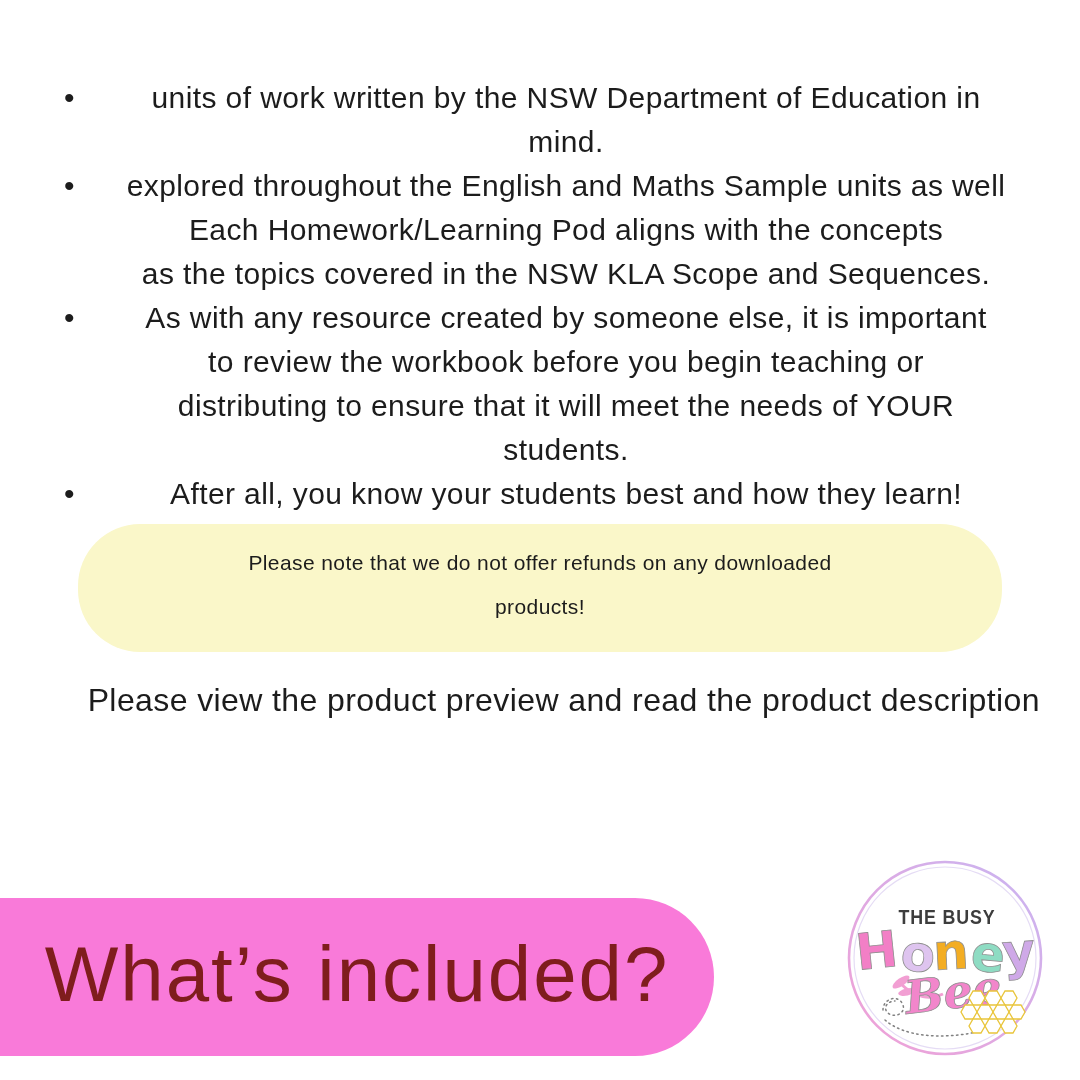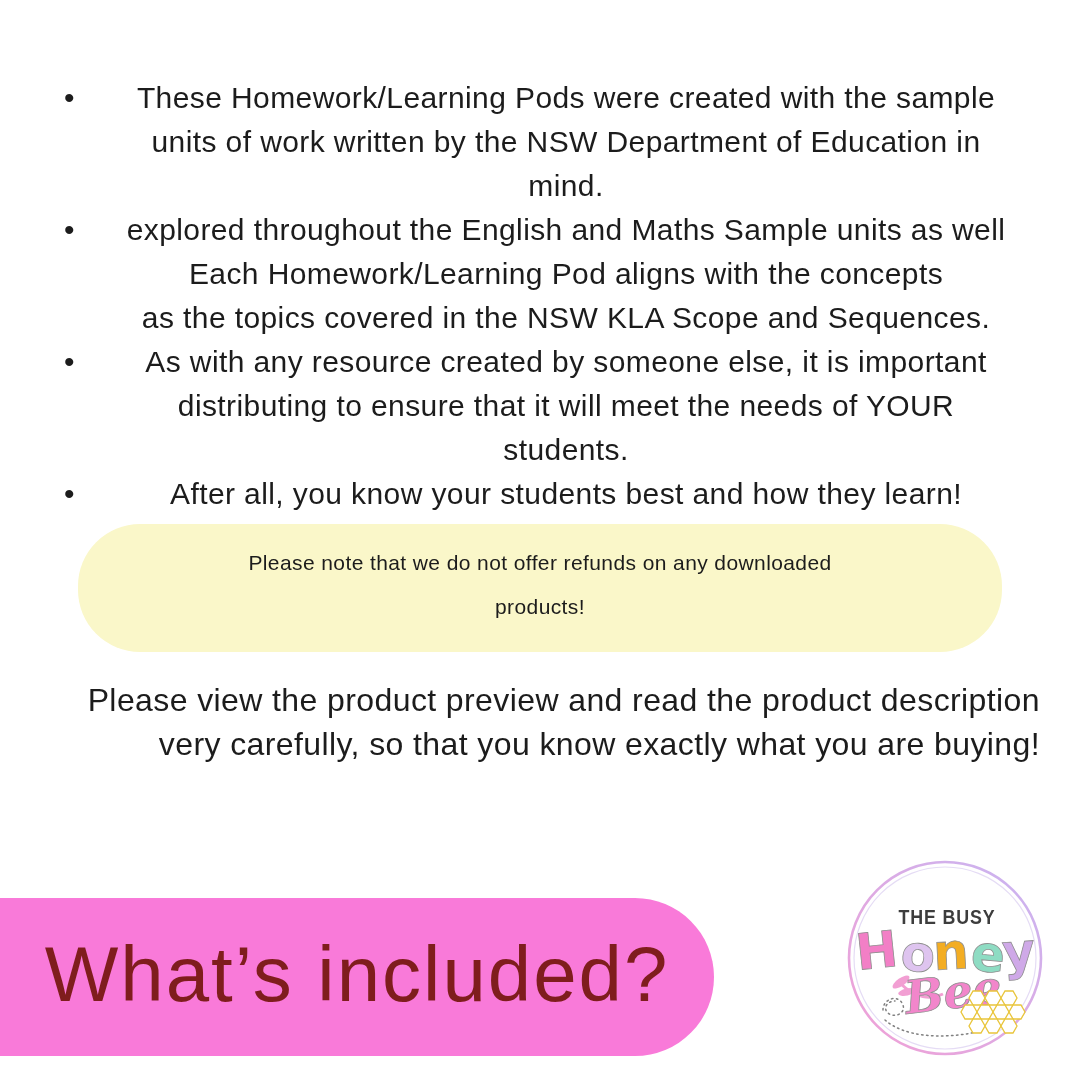--- a/index.html
+++ b/index.html
@@ -78,37 +78,37 @@
 <body>
 
 <div class="page">
 
   <div class="content">
 
     <div>
         <div class="bullet-row">
           <div class="dot">•</div>
           <div class="bullet-text">
-            <div class="line"><span>These Homework/Learning Pods were created with the sample</span></div>
             <div class="line"><span>units of work written by the NSW Department of Education in</span></div>
             <div class="line"><span>mind.</span></div>
           </div>
         </div>
         <div class="bullet-row">
           <div class="dot">•</div>
           <div class="bullet-text">
             <div class="line"><span>explored throughout the English and Maths Sample units as well</span></div>
             <div class="line"><span>Each Homework/Learning Pod aligns with the concepts</span></div>
             <div class="line"><span>as the topics covered in the NSW KLA Scope and Sequences.</span></div>
           </div>
         </div>
         <div class="bullet-row">
           <div class="dot">•</div>
           <div class="bullet-text">
             <div class="line"><span>As with any resource created by someone else, it is important</span></div>
+            <div class="line"><span>to review the workbook before you begin teaching or</span></div>
             <div class="line"><span>distributing to ensure that it will meet the needs of </span><span class="u">YOUR</span></div>
             <div class="line"><span>students.</span></div>
           </div>
         </div>
         <div class="bullet-row">
           <div class="dot">•</div>
           <div class="bullet-text">
             <div class="line"><span>After all, you know your students best and how they learn!</span></div>
           </div>
         </div>
@@ -116,21 +116,20 @@
 
     <div class="note-box">
       <div>
           <div class="line"><span class="u">Please note that we do not offer refunds on any downloaded</span></div>
           <div class="line"><span class="u">products!</span></div>
         </div>
     </div>
 
     <div class="closing">
         <div class="line"><span>Please view the product preview and </span><span class="u">read the product description</span></div>
-        <div class="line"><span class="u">very carefully</span><span>, so that you know exactly what you are buying!</span></div>
       </div>
 
   </div>
 
   <div class="banner">
     <div class="banner-title">What’s included?</div>
   </div>
 
   <div class="logo">
     <svg viewBox="0 0 200 200" width="200" height="200">

